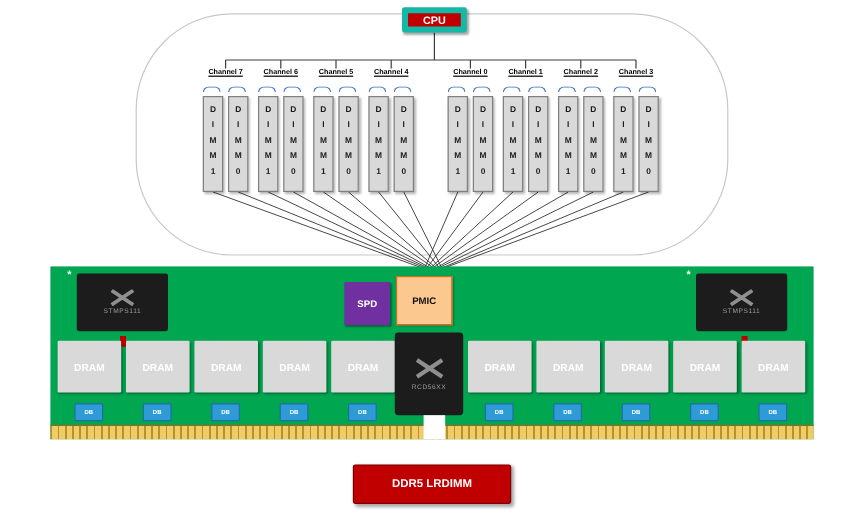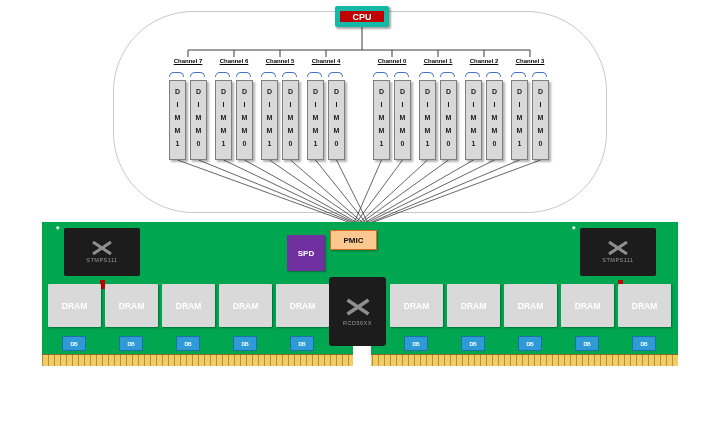--- a/index.html
+++ b/index.html
@@ -26,21 +26,21 @@
           line-height:13px; padding-top:4px; }
 
   
   #board { left:42px; top:222px; width:636px; height:144px; background:var(--board_green); }
   .power-chip { position:absolute; top:6px; width:76px; height:48px; background:var(--chip_dark); border-radius:2px;
                 display:flex; flex-direction:column; align-items:center; justify-content:center; }
   .chip-label { color:var(--chip_text); font-size:5.5px; letter-spacing:.5px; margin-top:2px; }
   #spd-box { left:245px; top:13px; width:38px; height:36px; background:var(--spd_purple); border-radius:1px;
              display:flex; align-items:center; justify-content:center; color:#fff; font-weight:bold; font-size:8px;
              box-shadow:1px 1px 1.5px rgba(0,0,0,.35); }
-  #pmic-box { left:288px; top:8px; width:47px; height:20px; background:var(--pmic_bg); border:1px solid var(--pmic_border);
+  #pmic-box { left:288px; top:8px; width:47px; height:41px; background:var(--pmic_bg); border:1px solid var(--pmic_border);
               display:flex; align-items:center; justify-content:center; color:#111; font-weight:bold; font-size:8px;
               box-shadow:1px 1px 1.5px rgba(0,0,0,.3); }
   #rcd-chip { left:287px; top:55px; width:57px; height:69px; background:var(--chip_dark); border-radius:3px;
               display:flex; flex-direction:column; align-items:center; justify-content:center; z-index:2; }
   .dram { position:absolute; top:62px; width:53px; height:43px; background:var(--dram_gray); border-radius:1px;
           display:flex; align-items:center; justify-content:center; color:#fff; font-weight:bold; font-size:8.5px;
           box-shadow:1px 1px 2px rgba(0,0,0,.35); }
   .db { position:absolute; top:114px; width:24px; height:15px; background:var(--db_blue); border:1px solid #1f6fa3;
         border-radius:1px; display:flex; align-items:center; justify-content:center; color:#fff; font-weight:bold; font-size:5px; }
   .asterisk { position:absolute; top:2px; color:#fff; font-size:9px; font-weight:bold; }
@@ -259,14 +259,15 @@
     <div class="db" style="left:362px">DB</div>
     <div class="db" style="left:419px">DB</div>
     <div class="db" style="left:476px">DB</div>
     <div class="db" style="left:533px">DB</div>
     <div class="db" style="left:590px">DB</div>
 
     <div id="gold-strip" class="abs"></div>
     <div id="notch" class="abs"></div>
   </div>
 
+  <div id="footer-box" class="abs">DDR5 LRDIMM</div>
 
 </div>
 
 </body></html>

